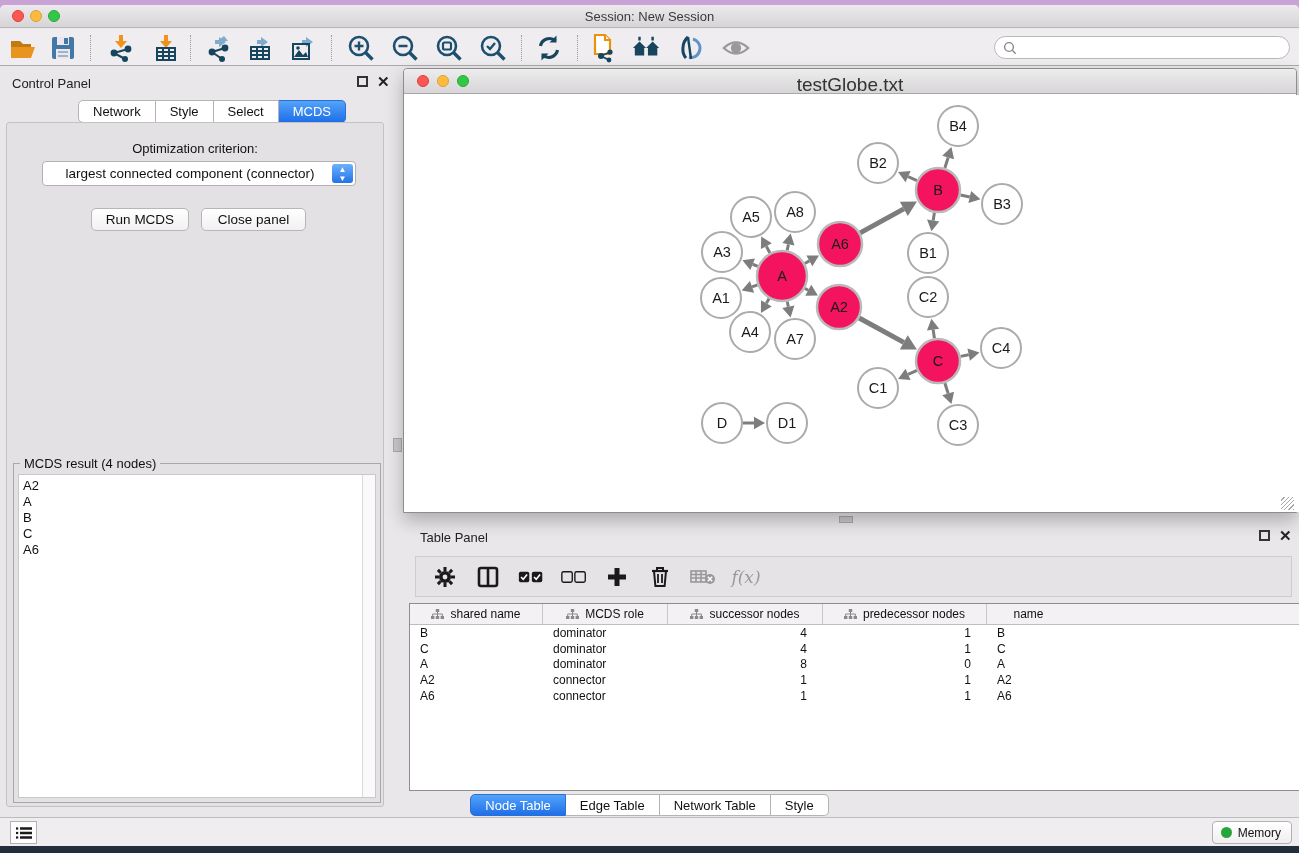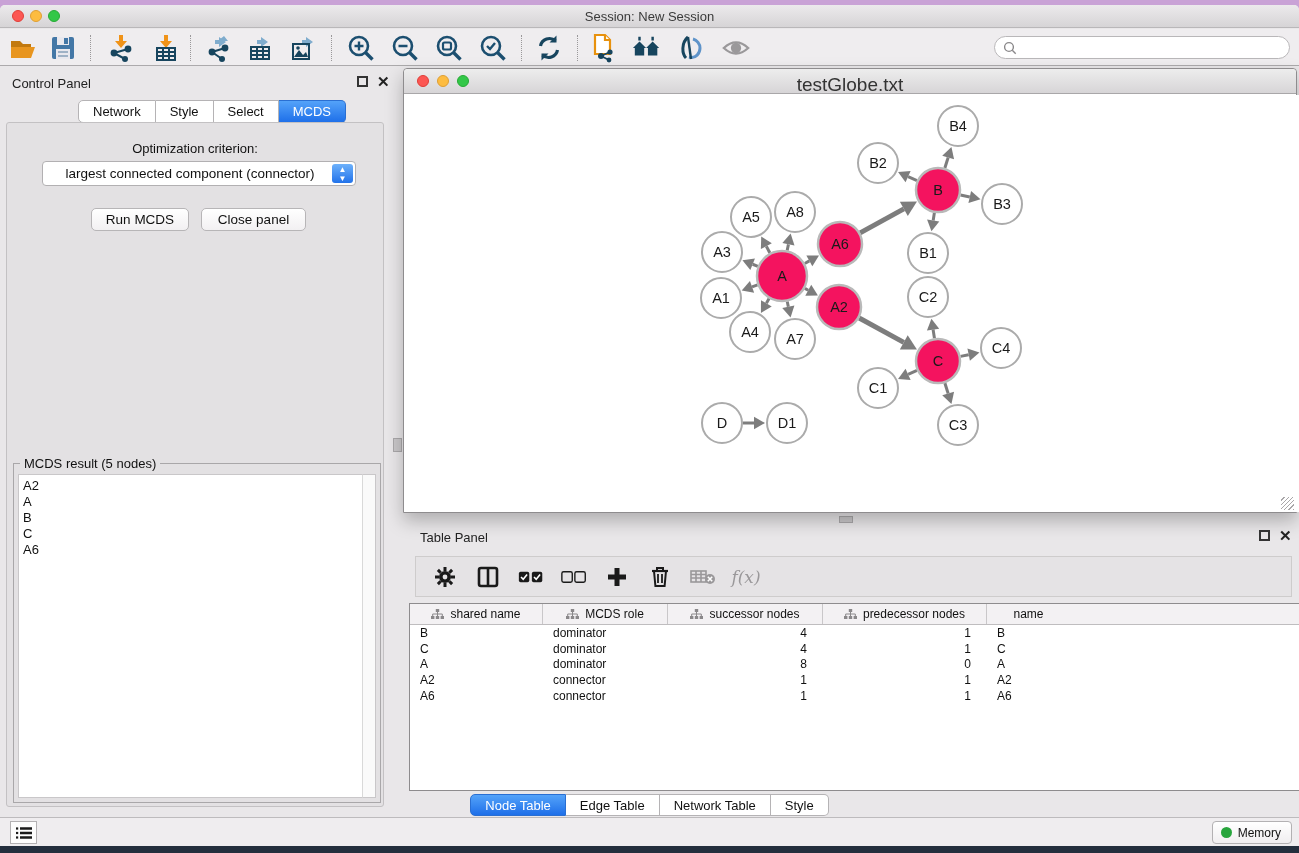--- a/index.html
+++ b/index.html
@@ -254,21 +254,21 @@
       </div>
   <div id="cp-box"></div>
   <div id="opt-label">Optimization criterion:</div>
   <div id="criterion">
     <span class="val">largest connected component (connector)</span>
     <span class="stepper">▲<br>▼</span>
   </div>
   <div class="mac-btn" style="left:91px; top:191px; width:98px;">Run MCDS</div>
   <div class="mac-btn" style="left:201px; top:191px; width:105px;">Close panel</div>
   <div id="mcds-result">
-    <div id="mcds-legend">MCDS result (5 nodes)</div>
+    <div id="mcds-legend">MCDS result (4 nodes)</div>
     <div id="mcds-list">
           <div class="mcds-item">A2</div>
           <div class="mcds-item">A</div>
           <div class="mcds-item">B</div>
           <div class="mcds-item">C</div>
           <div class="mcds-item">A6</div>
         </div>
     <div id="mcds-scroll"></div>
   </div>
 

